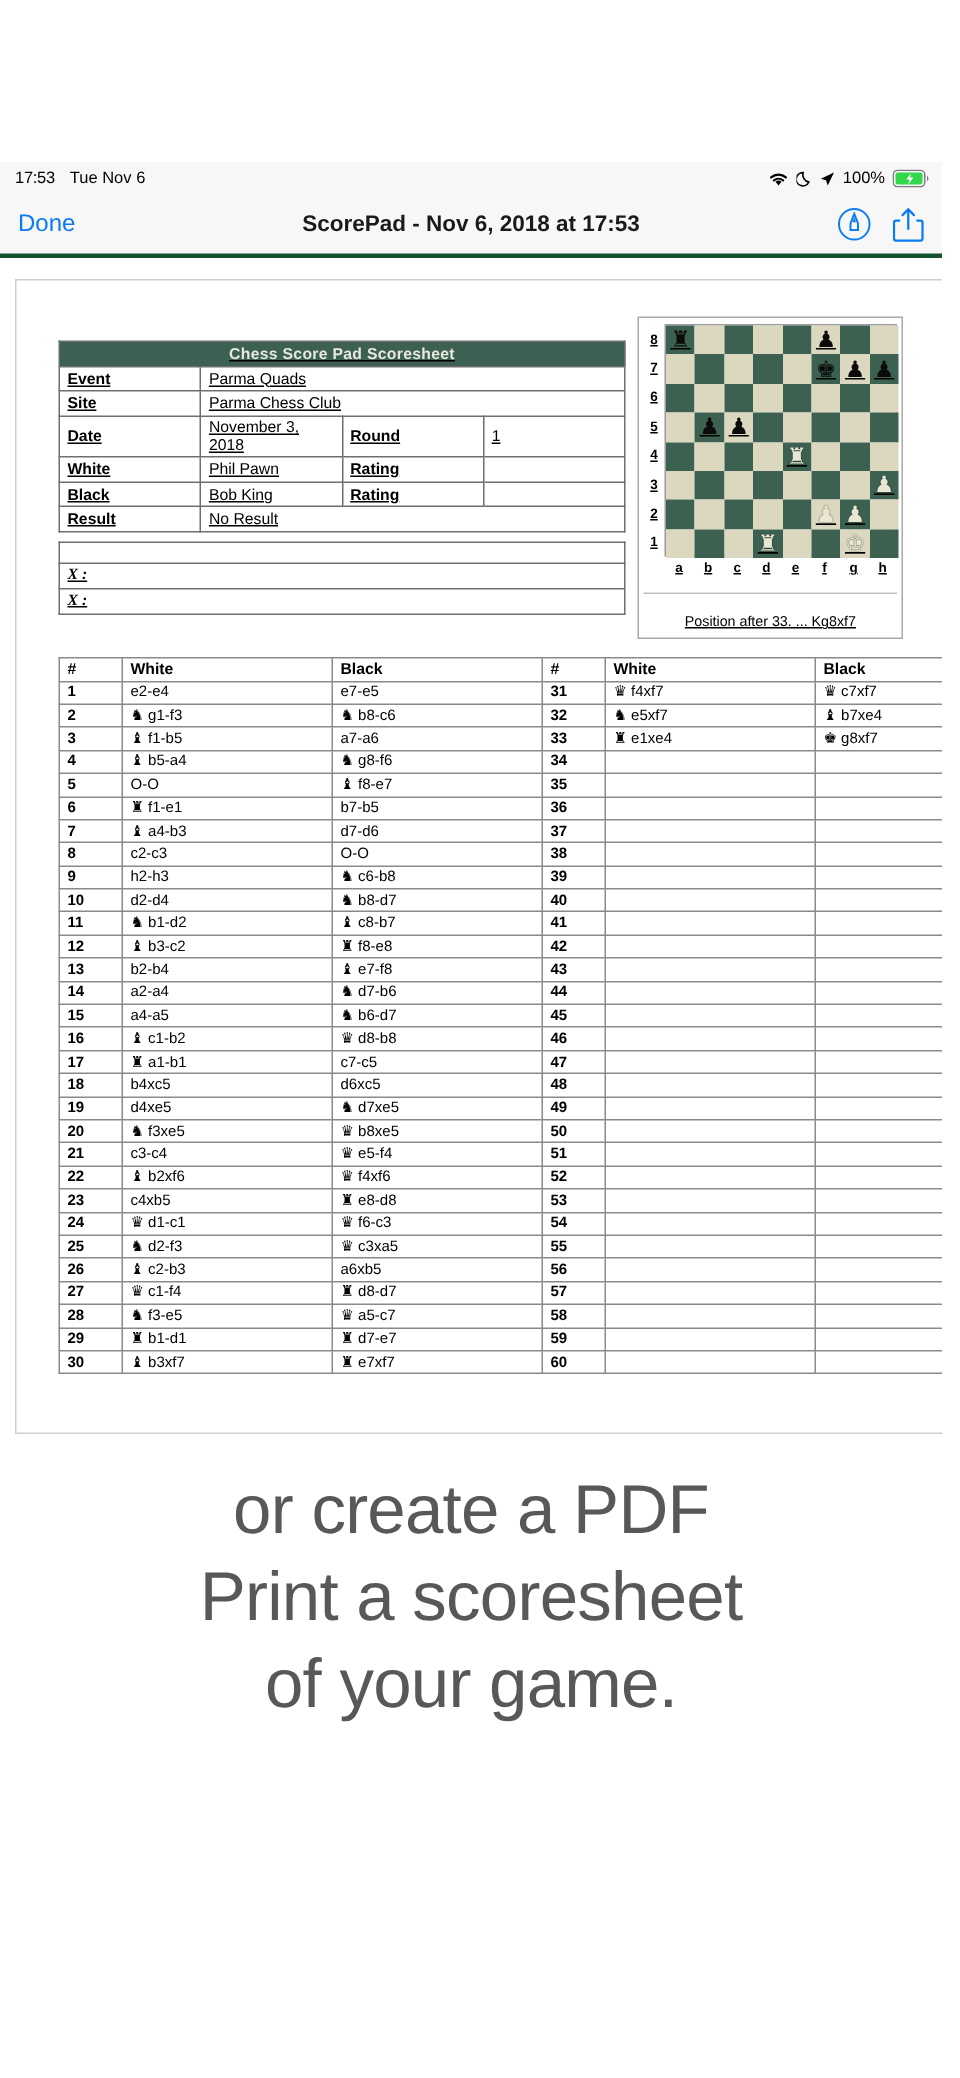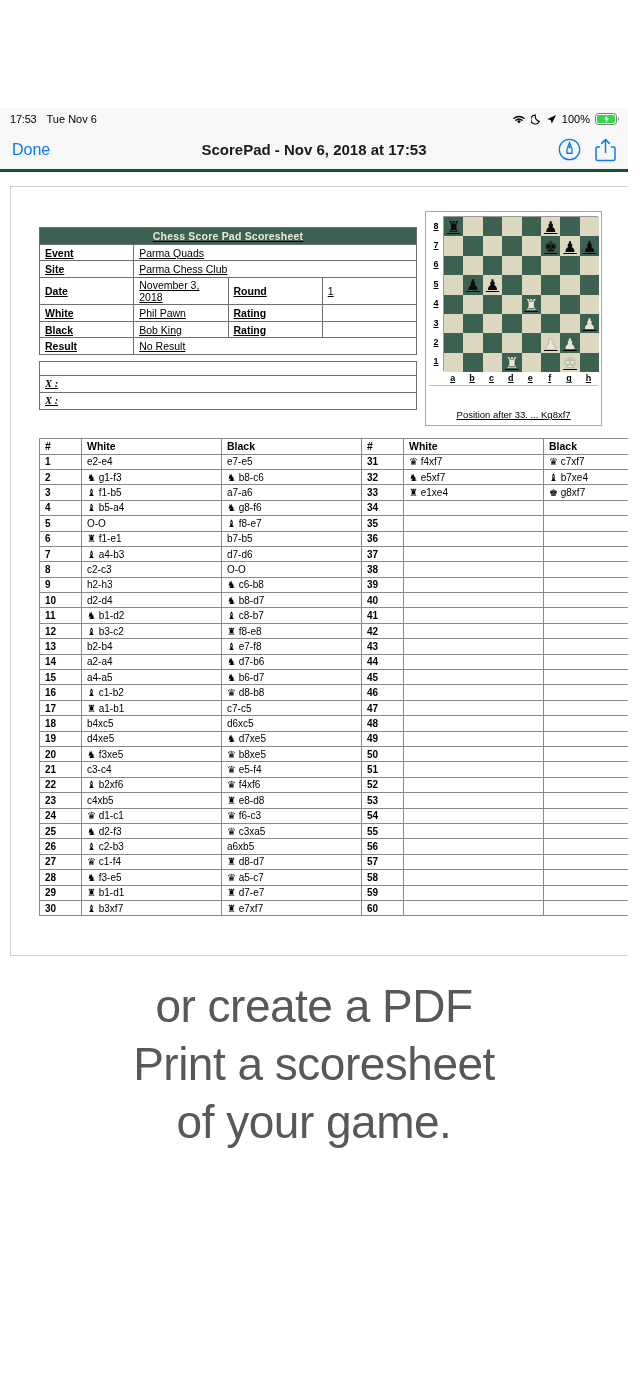--- a/index.html
+++ b/index.html
@@ -109,22 +109,22 @@
   .sq.light { background:#dcd8c0; }
   .sq.dark  { background:#3d6150; }
   .pc-b { color:#0b0b0b; }
   .pc-w { color:#e9e6d4; text-shadow: 0 0 1px rgba(0,0,0,.75); }
   .file-row { display:flex; margin-left:14px; width:155.2px; }
   .file-row div {
     width:19.4px; text-align:center; font-size:9px; font-weight:700;
     padding-top:2px;
   }
   .board-caption {
-    text-align:center; font-size:9.5px; padding:23px 0 2px 0;
-    border-top:1px solid #bfbfbf; margin-top:2px;
+    text-align:center; font-size:9.5px; padding:13px 0 2px 0;
+    border-top:1px solid #bfbfbf; margin-top:12px;
   }
 
   
   .moves {
     width: 564px; table-layout: fixed; margin-top: 12px;
     border: 1px solid #555;
   }
   .moves th, .moves td {
     border:1px solid #8a8a8a;
     font-size: 10px; height: 15.4px; padding: 0 5px;

